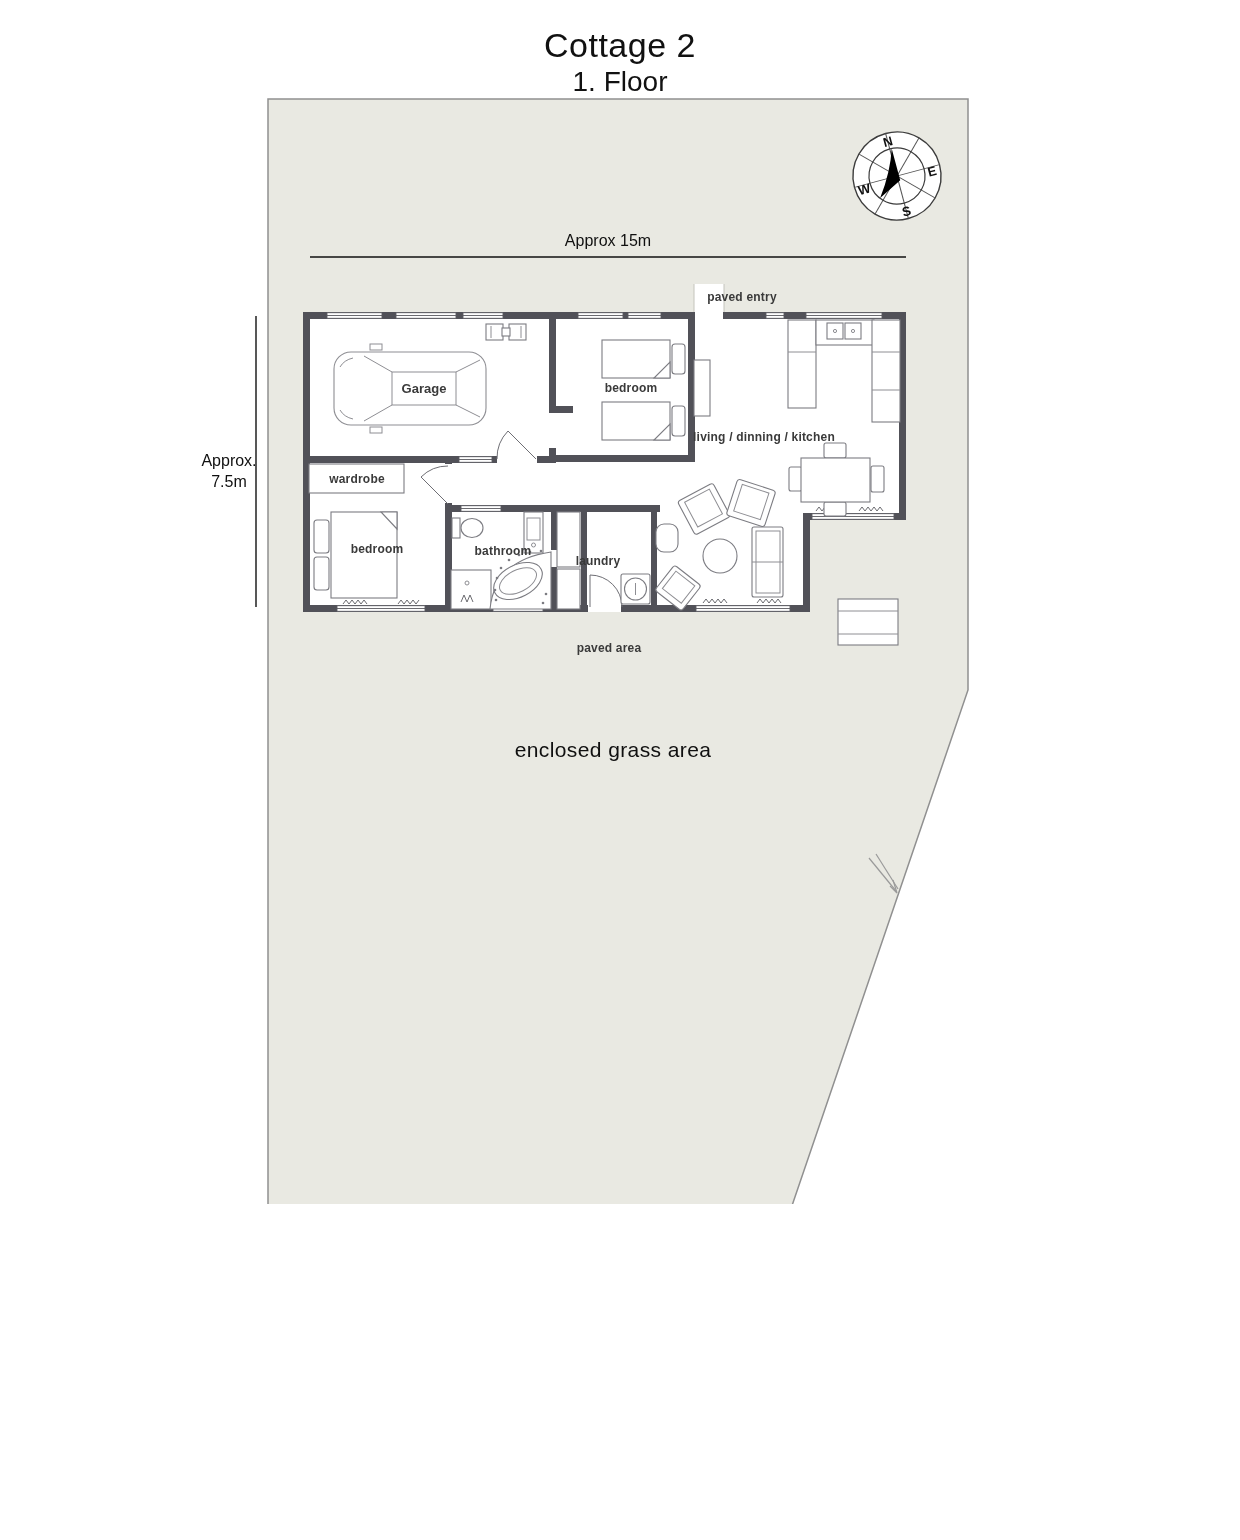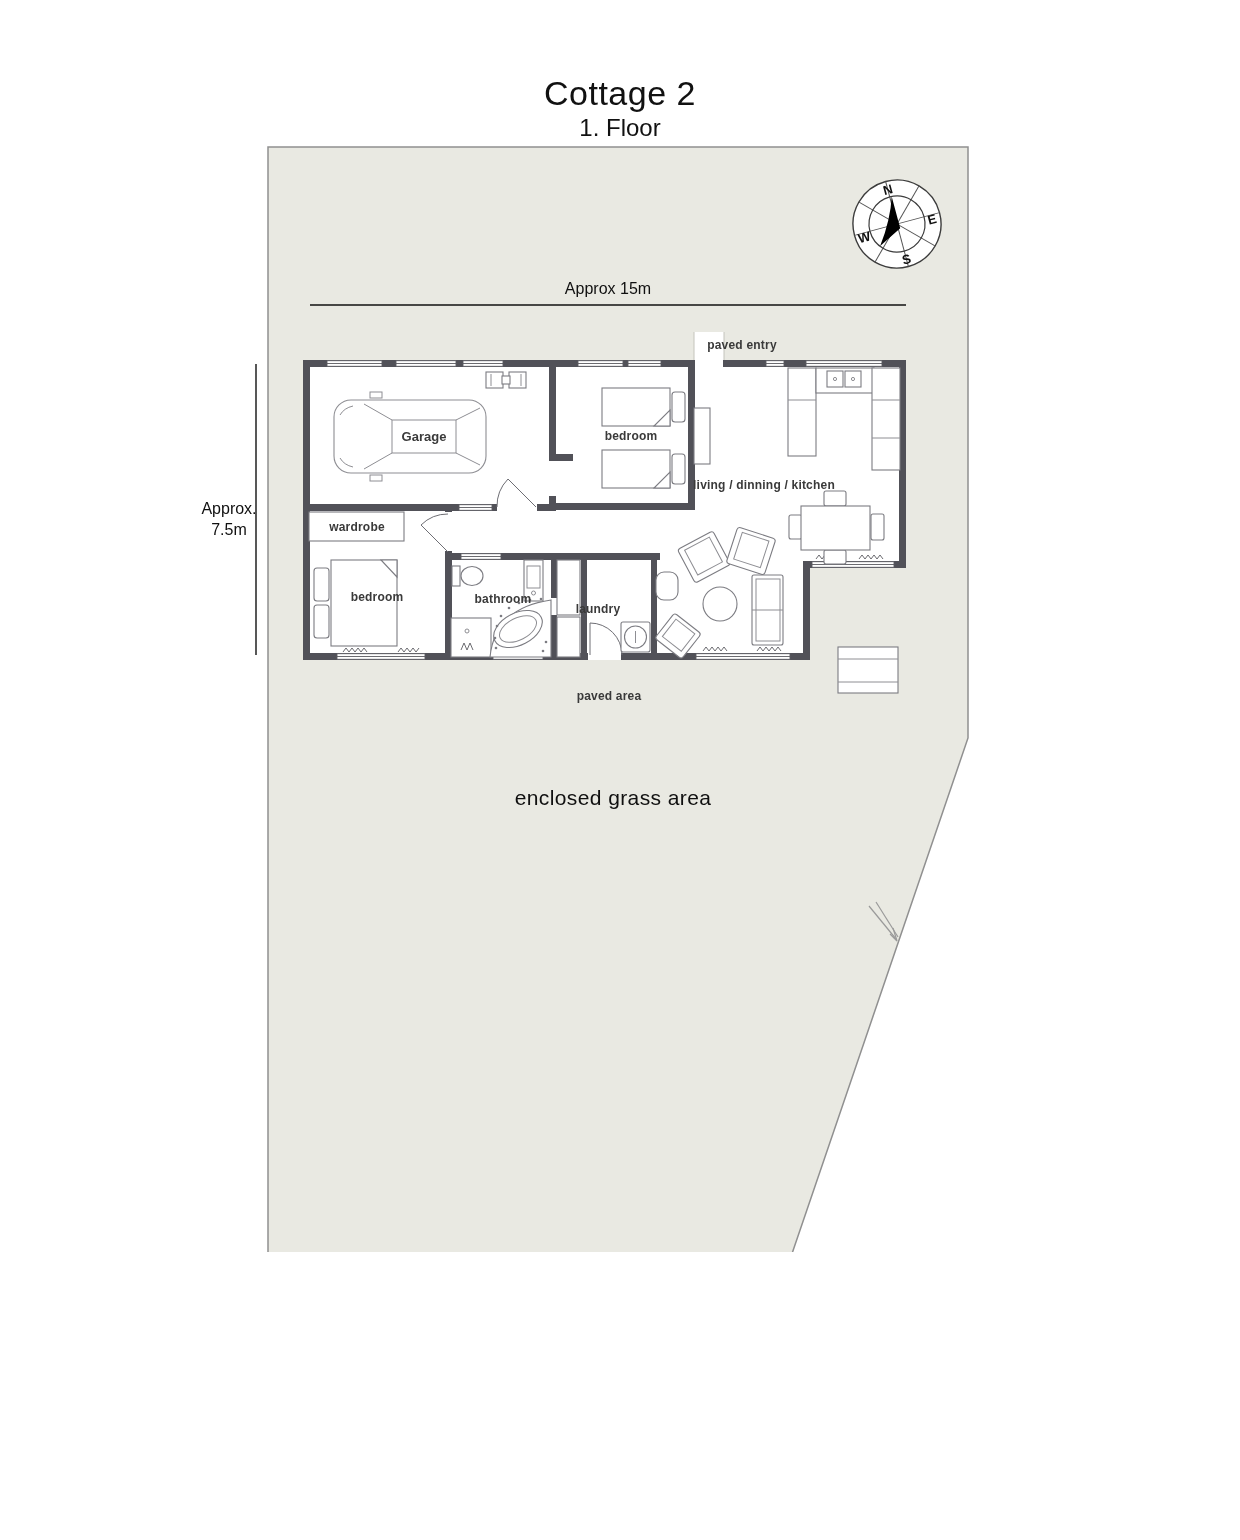--- a/index.html
+++ b/index.html
@@ -1,26 +1,26 @@
 <!DOCTYPE html>
 <html><head>
 <meta charset="utf-8">
 <style>
   html,body{margin:0;padding:0;background:#ffffff;}
   .stage{
     position:relative;width:1240px;height:1204px;background:#ffffff;
-    font-family:"Liberation Sans", sans-serif;overflow:hidden;margin-top:48px;
+    font-family:"Liberation Sans", sans-serif;overflow:hidden;
   }
   .plan-title{
     position:absolute;top:26px;left:0;width:100%;text-align:center;
     font-size:34px;color:#111;letter-spacing:.5px;
   }
   .plan-subtitle{
     position:absolute;top:66px;left:0;width:100%;text-align:center;
-    font-size:24px;color:#111;
+    font-size:28px;color:#111;
   }
   svg{position:absolute;left:0;top:0;}
   .wall{fill:#515158;}
   .furn{fill:#ffffff;stroke:#7c7c82;stroke-width:1.1;}
   .furn-thin{fill:none;stroke:#8e8e93;stroke-width:1;}
   .win{fill:#ffffff;stroke:#5a5a60;stroke-width:.9;}
   .winline{stroke:#5a5a60;stroke-width:.9;}
   .door{fill:none;stroke:#6e6e74;stroke-width:1;}
   .zig{fill:none;stroke:#5a5a60;stroke-width:.9;}
   .lbl{font:bold 12px "Liberation Sans",sans-serif;fill:#3a3a3a;letter-spacing:.2px;text-anchor:middle;}

